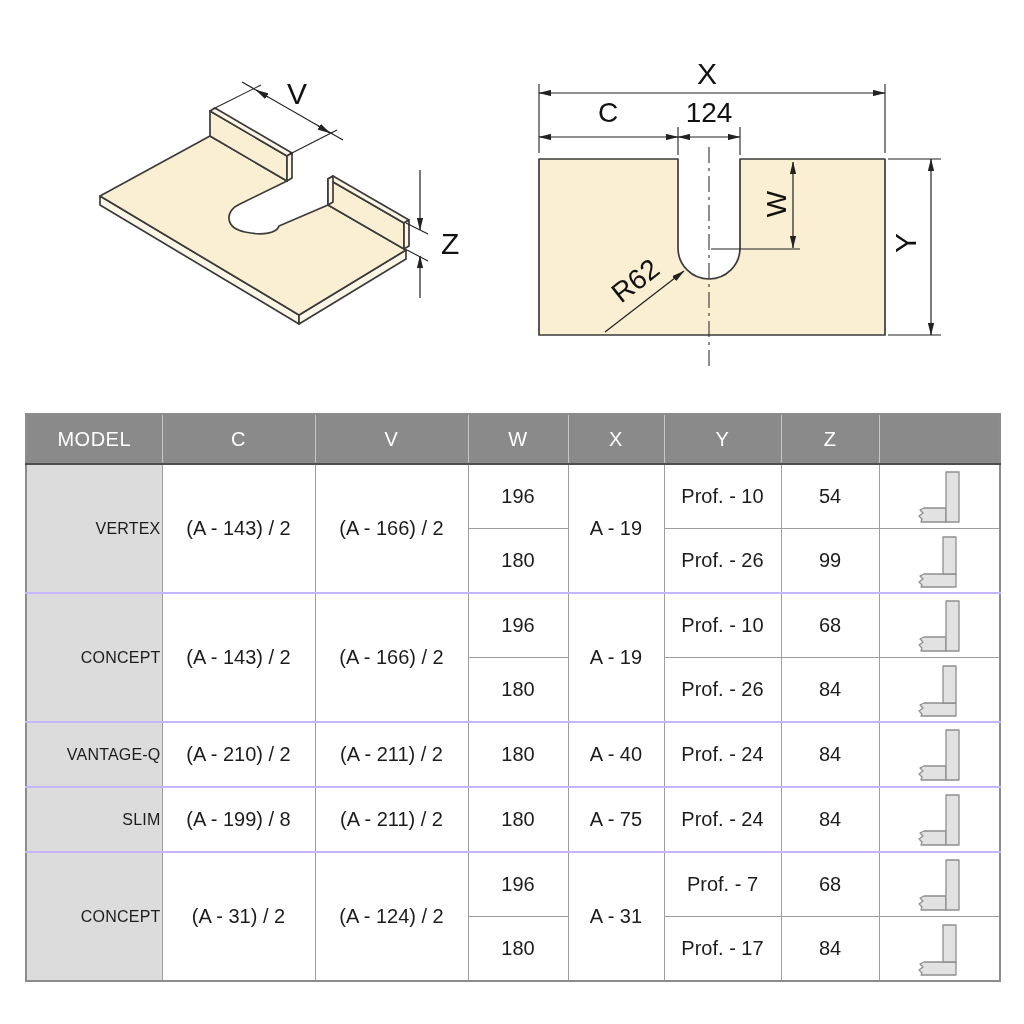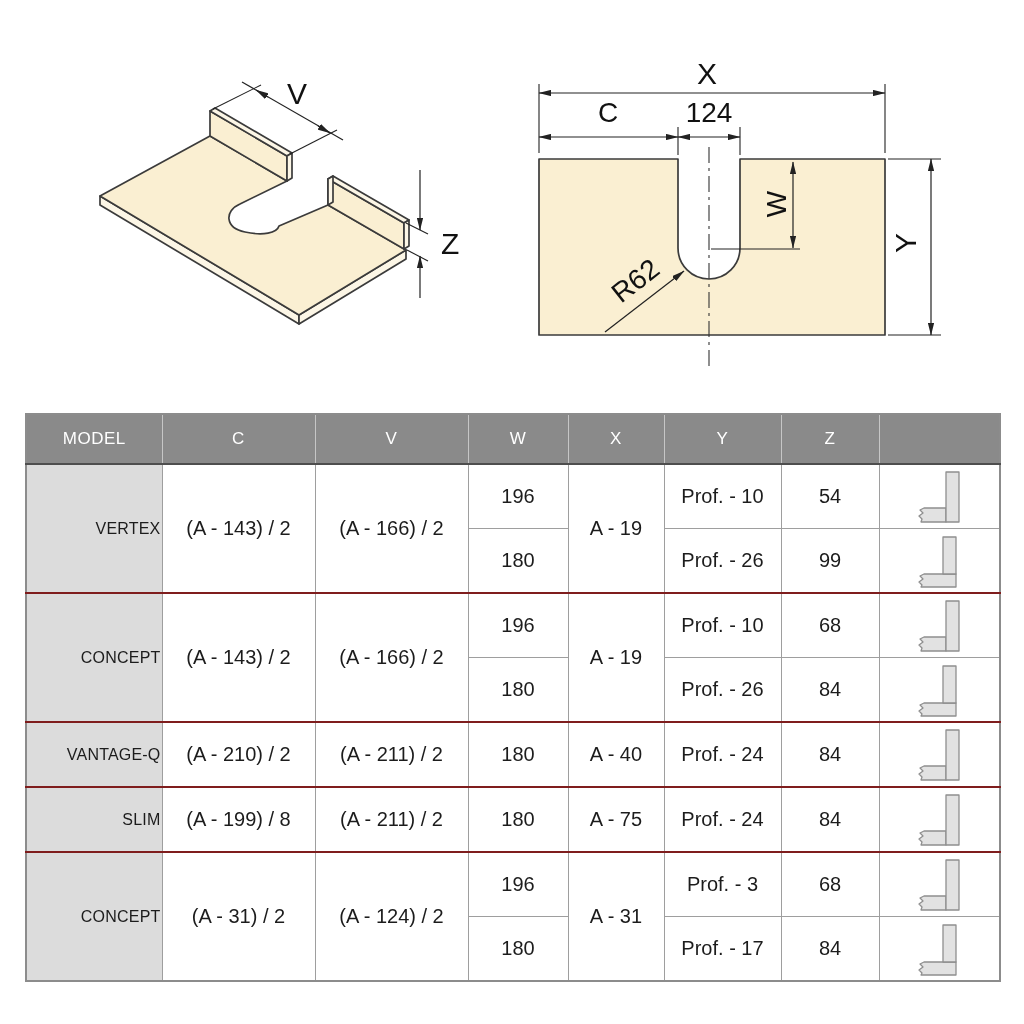--- a/index.html
+++ b/index.html
@@ -10,26 +10,26 @@
   svg .cream{fill:#FAEFD2;}
   svg .lightface{fill:#FCF6E6;}
   svg .dim{stroke:#222;stroke-width:1.2;fill:none;}
   svg .thin{stroke:#222;stroke-width:1.1;fill:none;}
   svg .cl{stroke:#333;stroke-width:1.1;fill:none;stroke-dasharray:16 5 3 5;}
   svg text.dl{font-family:"Liberation Sans",sans-serif;font-size:28px;fill:#111;}
   svg text.big{font-size:30px;}
 
   table.spec{position:absolute;left:25px;top:413px;width:974px;border-collapse:collapse;
              table-layout:fixed;border:2px solid #8c8c8c;}
-  table.spec th{background:#8a8a8a;color:#fff;font-weight:normal;font-size:17px;height:46px;
+  table.spec th{background:#8a8a8a;color:#fff;font-weight:normal;font-size:20px;height:46px;
                 border-right:1px solid #c6c6c6;border-bottom:2px solid #4e4e4e;letter-spacing:.5px;}
   table.spec td{border:1px solid #9e9e9e;background:#fff;text-align:center;vertical-align:middle;
                 font-size:20px;color:#1c1c1c;height:61px;}
   table.spec td.model{background:#dcdcdc;font-size:16px;letter-spacing:.2px;text-align:right;}
-  table.spec tr.group-start td{border-top:2px solid #7f1d1d;}
+  table.spec tr.group-start td{border-top:2px solid #c4b5fd;}
   table.spec td.icon svg{vertical-align:middle;}
   .prof{fill:#e2e2e2;stroke:#8f8f8f;stroke-width:1.3;stroke-linejoin:round;}
 </style>
 </head>
 <body>
 
 <div class="canvas">
 
   <svg class="drawings" width="1024" height="405" viewBox="0 0 1024 405">
     <defs>
@@ -227,21 +227,21 @@
           </svg>
         </td>
       </tr>
 
       <tr class="group-start">
         <td class="model" rowspan="2">CONCEPT</td>
         <td rowspan="2">(A - 31) / 2</td>
         <td rowspan="2">(A - 124) / 2</td>
         <td>196</td>
         <td rowspan="2">A - 31</td>
-        <td>Prof. - 3</td>
+        <td>Prof. - 7</td>
         <td>68</td>
         <td class="icon">
           <svg width="52" height="56" viewBox="0 0 52 56">
             <path class="prof" d="M33,39 L11,39 L7,41 L10,44 L6,47 L9,50 L8,53 L33,53 Z"></path>
             <path class="prof" d="M33,3 L46,3 L46,53 L33,53 Z"></path>
           </svg>
         </td>
       </tr>
       <tr>
         <td>180</td>

